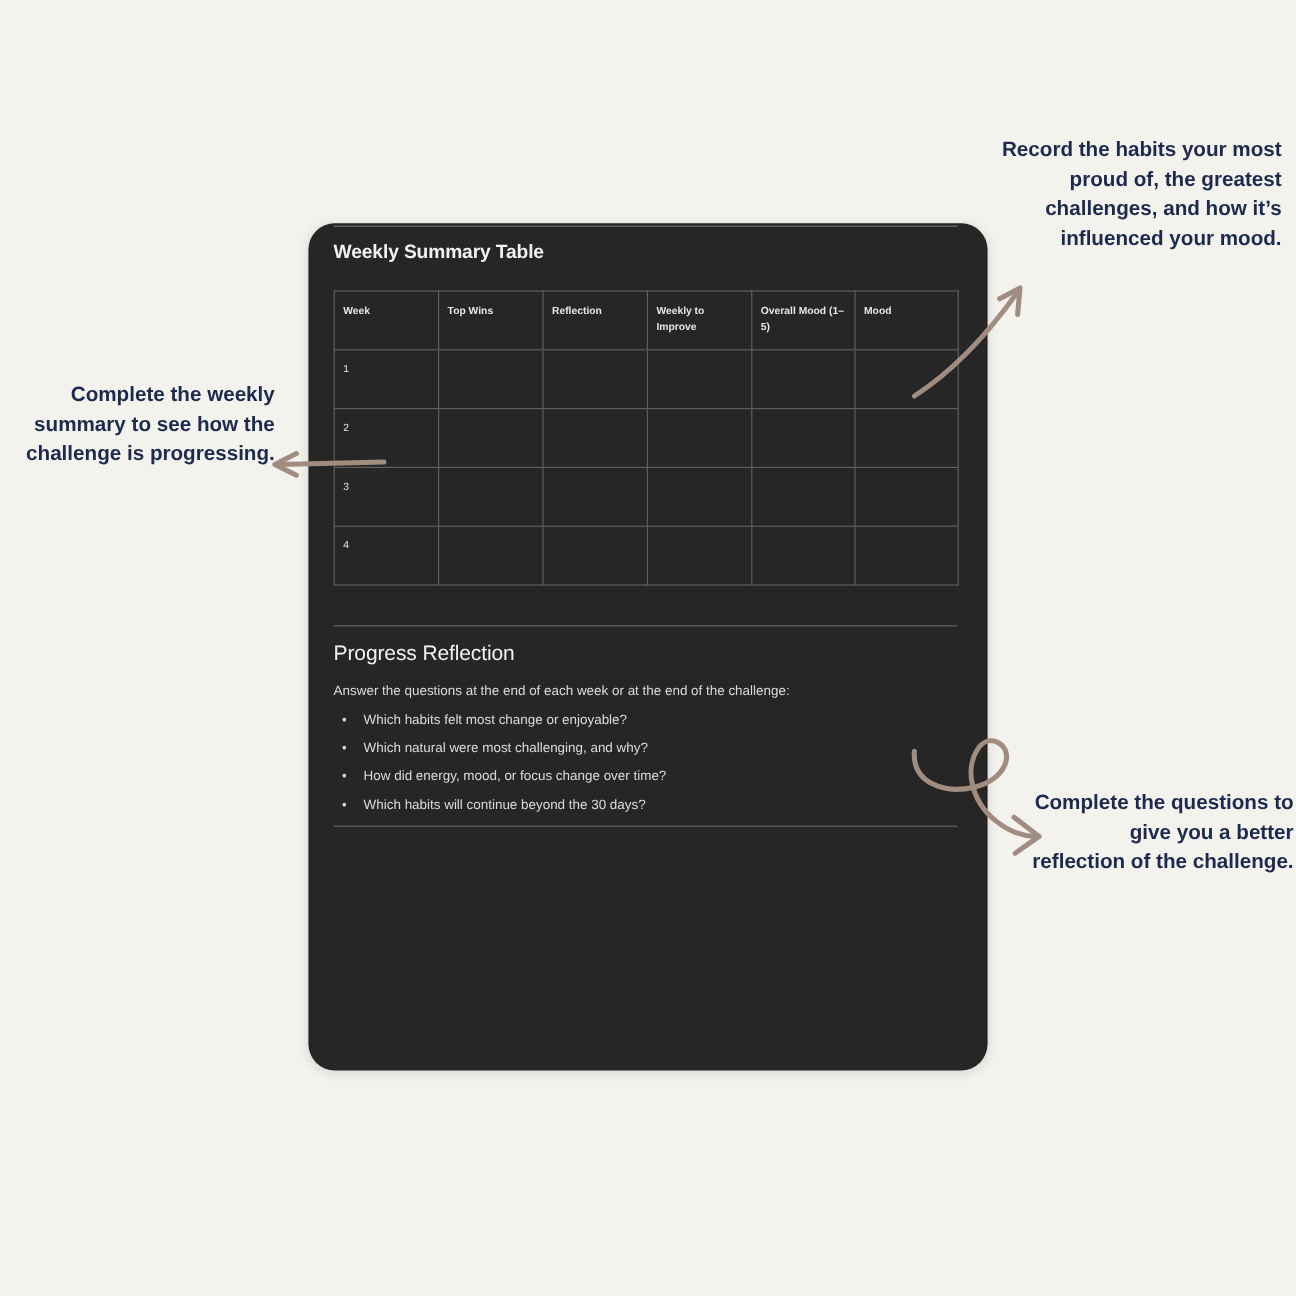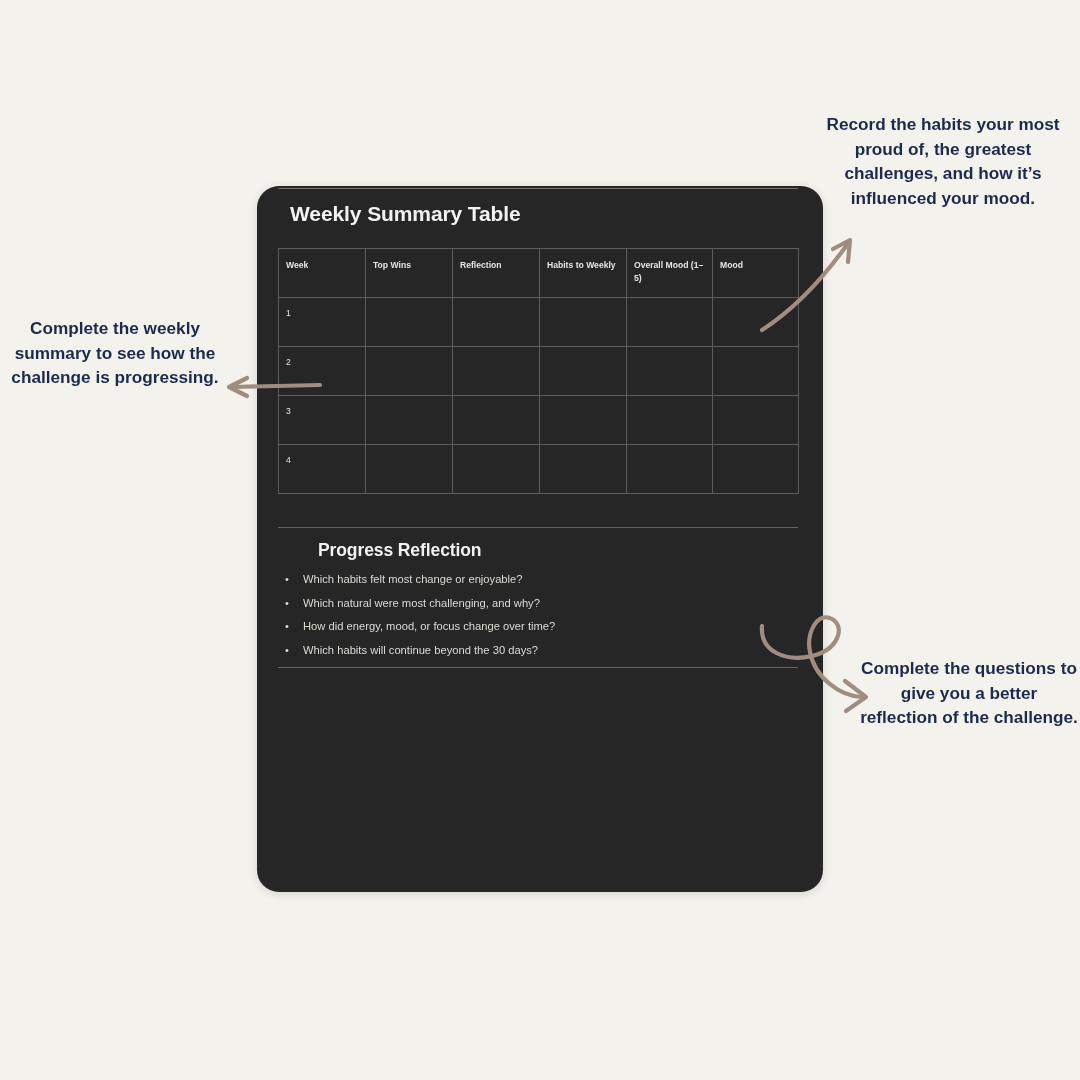--- a/index.html
+++ b/index.html
@@ -33,25 +33,24 @@
     top: 0;
     width: 520px;
   }
   .top-rule {
     height: 1px;
     background: #6f6f6f;
     margin-top: 2px;
   }
   .doc-title {
     color: #f2f2f2;
-    font-size: 21px;
+    font-size: 16px;
     font-weight: bold;
     letter-spacing: -0.1px;
     margin-top: 13px;
-    margin-left: 12px;
   }
 
   
   table.summary {
     border-collapse: collapse;
     width: 520px;
     margin-top: 22px;
     table-layout: fixed;
   }
   table.summary th,
@@ -83,24 +82,23 @@
 
   
   .section-rule {
     height: 1px;
     background: #636363;
     margin-top: 33px;
   }
   .section-title {
     color: #f2f2f2;
     font-size: 17.5px;
-    font-weight: bold;
+    font-weight: normal;
     margin-top: 12px;
     letter-spacing: -0.1px;
-    margin-left: 40px;
   }
   .section-intro {
     color: #dedbd6;
     font-size: 11.2px;
     margin-top: 15px;
   }
   ul.questions {
     margin: 12px 0 0 0;
     padding-left: 25px;
     list-style: none;
@@ -124,21 +122,21 @@
     margin-top: 11px;
   }
 
   
   .annotation {
     position: absolute;
     color: #1b2a4e;
     font-weight: bold;
     font-size: 17.2px;
     line-height: 1.43;
-    text-align: center;
+    text-align: right;
   }
   #annotation-record  { left: 818px; top: 112px; width: 250px; }
   #annotation-weekly  { left: 1px;   top: 316px; width: 228px; }
   #annotation-questions { left: 860px; top: 656px; width: 218px; }
 
   .arrow-layer {
     position: absolute;
     left: 0; top: 0;
     width: 1080px; height: 1080px;
     pointer-events: none;
@@ -161,21 +159,21 @@
           <col class="c-chal">
         <col class="c-habits">
           <col class="c-mood">
           <col class="c-notes">
       </colgroup>
       <thead>
         <tr>
           <th>Week</th>
           <th>Top Wins</th>
           <th>Reflection</th>
-          <th>Habits to Weekly</th>
+          <th>Weekly to Improve</th>
           <th>Overall Mood (1–5)</th>
           <th>Mood</th>
         </tr>
       </thead>
       <tbody>
         <tr>
           <td>1</td>
           <td></td>
           <td></td>
           <td></td>
@@ -206,20 +204,21 @@
           <td></td>
           <td></td>
         </tr>
       </tbody>
     </table>
 
     <div class="section-rule"></div>
 
     <div class="section-title">Progress Reflection</div>
 
+    <div class="section-intro">Answer the questions at the end of each week or at the end of the challenge:</div>
 
     <ul class="questions">
       <li>
         <span class="bullet">•</span>
         <span>Which habits felt most change or enjoyable?</span>
       </li>
       <li>
         <span class="bullet">•</span>
         <span>Which natural were most challenging, and why?</span>
       </li>

